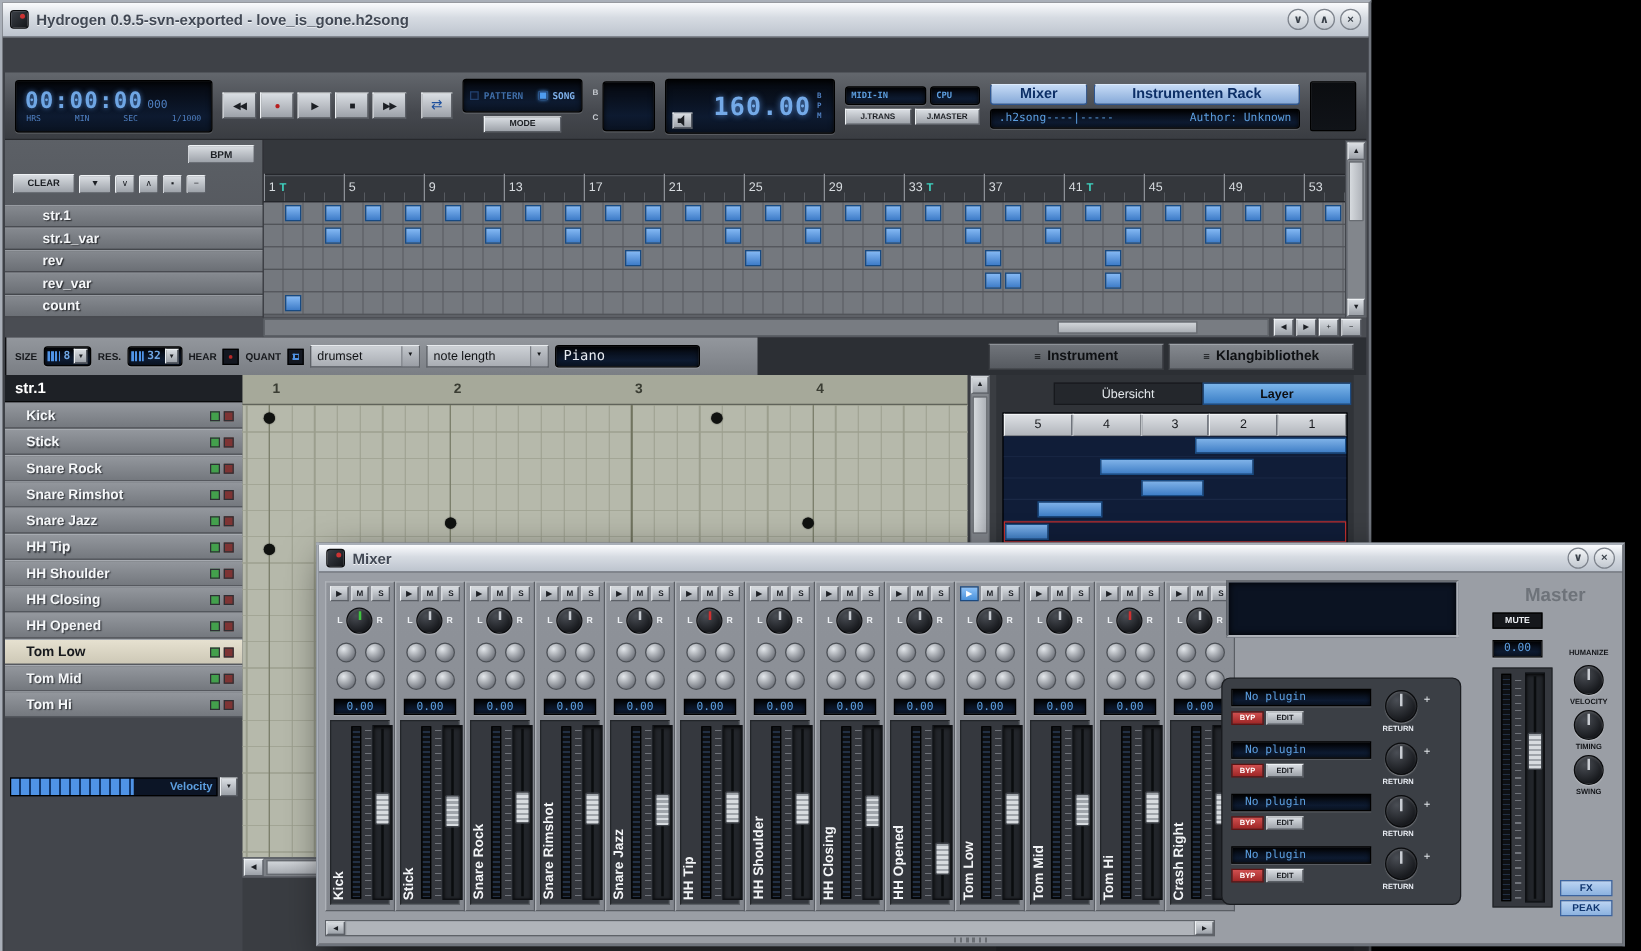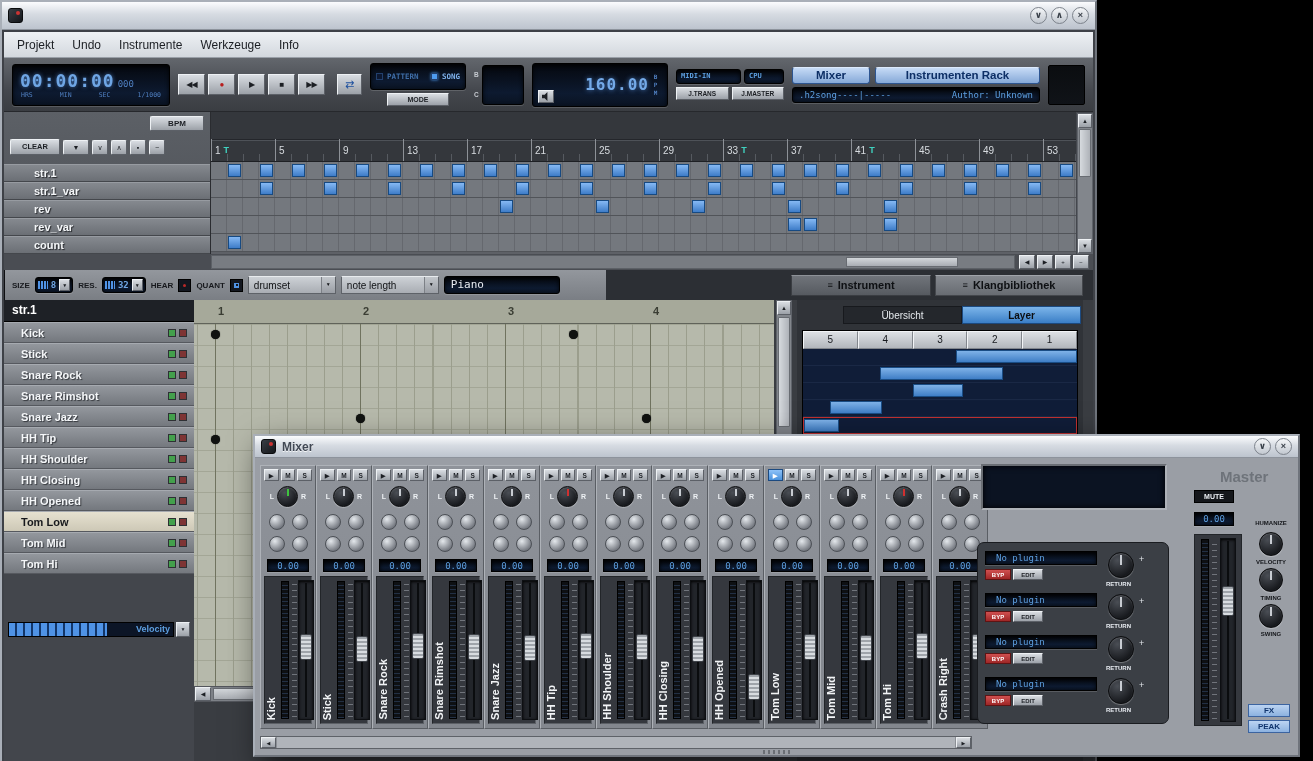--- a/index.html
+++ b/index.html
@@ -49,21 +49,21 @@
   .mode-row{display:flex;align-items:center;gap:4px;font-size:7.5px;font-weight:bold;color:#3f6ea8}
   .mled{width:7px;height:7px;border:1px solid #22406e;background:#0d1830;display:inline-block}
   .mode-row.active{color:#7fb2ec}
   .mode-row.active .mled{background:#4e9cf0;box-shadow:0 0 3px #4e9cf0}
   .mode-btn{width:62px;height:13px;font-size:7px;line-height:11px;font-weight:bold}
   .tb-bc{width:50px;height:40px;display:flex;gap:3px}
   .bc-letters{display:flex;flex-direction:column;justify-content:space-around;font-size:6.5px;color:#c6cad0;font-weight:bold}
   .bc-lcd{flex:1;height:100%}
   .tb-bpm{width:136px;height:44px;padding:3px 5px;display:flex;align-items:center;gap:3px}
   .bpm-spk{width:16px;height:13px;align-self:flex-end;display:flex;align-items:center;justify-content:center}
-  .bpm-digits{flex:1;font-size:16px;font-weight:bold;color:#74aae8;text-shadow:0 0 5px rgba(90,150,230,.8);text-align:right;letter-spacing:1px;font-family:"DejaVu Sans Mono",monospace}
+  .bpm-digits{flex:1;font-size:20px;font-weight:bold;color:#74aae8;text-shadow:0 0 5px rgba(90,150,230,.8);text-align:right;letter-spacing:1px;font-family:"DejaVu Sans Mono",monospace}
   .bpm-side{width:10px;writing-mode:vertical-lr;text-orientation:upright;font-size:6px;color:#4f7fc0;font-weight:bold;letter-spacing:1px;text-align:center}
   .tb-midi{width:108px;height:40px;display:flex;flex-direction:column;gap:3px;justify-content:center}
   .midi-r1,.midi-r2{display:flex;gap:3px}
   .chip{height:15px;padding:0 4px;font-size:7px;font-weight:bold;line-height:13px}
   .chip.midi{flex:1}.chip.cpu{width:40px}
   .jbtn{flex:1;height:13px;font-size:6.5px;line-height:11px;font-weight:bold}
   .tb-right{width:248px;height:42px;display:flex;flex-direction:column;gap:3px;justify-content:center}
   .tbr-btns{display:flex;gap:5px}
   .btn-mixer{width:78px;height:17px;font-size:11.5px;line-height:15px}
   .btn-rack{flex:1;height:17px;font-size:11.5px;line-height:15px}
@@ -213,33 +213,27 @@
   .mx-grip{position:absolute;left:50%;bottom:1px;width:28px;height:4px;margin-left:-14px;background:repeating-linear-gradient(90deg,#6a6e74 0 2px,transparent 2px 5px)}
 </style>
 </head>
 <body>
 
 <div class="desktop">
 
   <div id="main-window" class="win">
     <div class="titlebar">
       <span class="appicon"></span>
+      <span class="tit">Hydrogen 0.9.5-svn-exported - love_is_gone.h2song</span>
       <span class="winbtns">
         <span class="wbtn">∨</span>
         <span class="wbtn">∧</span>
         <span class="wbtn">×</span>
       </span>
     </div>
-    <div class="menubar" id="menubar">
-        <span class="menu-item">Projekt</span>
-        <span class="menu-item">Undo</span>
-        <span class="menu-item">Instrumente</span>
-        <span class="menu-item">Werkzeuge</span>
-        <span class="menu-item">Info</span>
-      </div>
 
     <div class="toolbar">
       <div class="tb-time lcdbox">
         <div class="time-main">
           <span class="time-big">00:00:00</span>
           <span class="time-ms">000</span>
         </div>
         <div class="time-labels">
           <span>HRS</span>
           <span>MIN</span>

